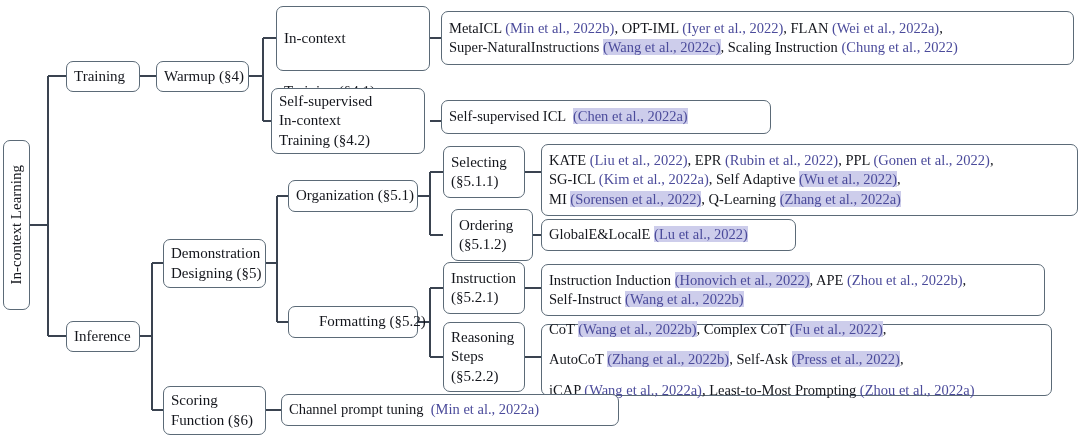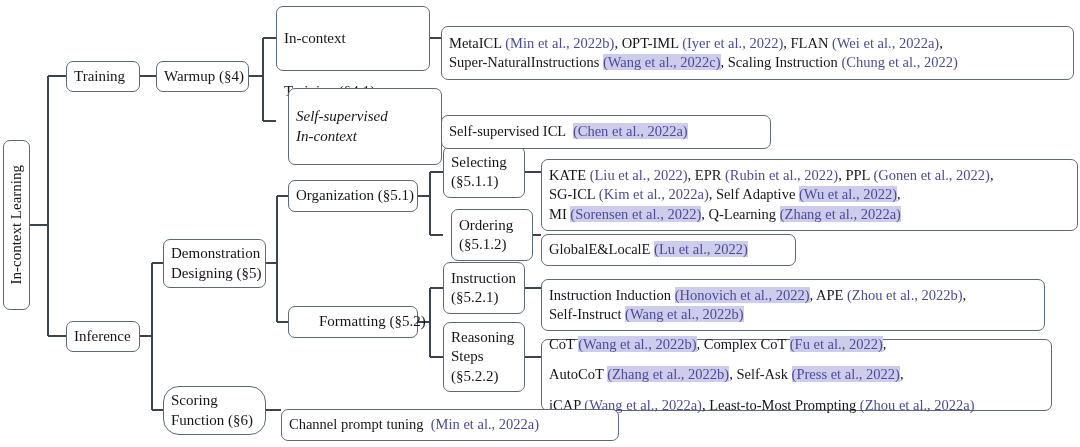--- a/index.html
+++ b/index.html
@@ -21,21 +21,21 @@
     display:flex;
     flex-direction:column;
     justify-content:center;
     padding:3px 7px;
     line-height:1.30;
     white-space:pre;
     z-index:2;
   }
   .node .ln{display:block;}
   .lvl1,.lvl2,.lvl3,.lvl4{font-size:15px;}
-  .leaf{font-size:14.5px;line-height:1.32;margin-top:15px;}
+  .leaf{font-size:14.5px;line-height:1.32;}
   .root{
     left:3px;top:140px;width:27px;height:170px;
     align-items:center;justify-content:center;
     padding:0;
     font-size:15px;
   }
   .root .vtext{
     transform:rotate(-90deg);
     white-space:nowrap;
     display:block;
@@ -113,34 +113,35 @@
 
   <div class="node lvl2" style="left:156px;top:61px;width:93px;height:31px;">
     <span class="ln">Warmup (§4)</span>
   </div>
 
   <div class="node lvl2" style="left:163px;top:239px;width:103px;height:49px;">
     <span class="ln">Demonstration</span>
     <span class="ln">Designing (§5)</span>
   </div>
 
-  <div class="node lvl2" style="left:163px;top:386px;width:103px;height:49px;border-radius:16px;">
+  <div class="node lvl2" style="left:163px;top:386px;width:103px;height:49px;">
     <span class="ln">Scoring</span>
     <span class="ln">Function (§6)</span>
   </div>
 
   <div class="node lvl3" style="left:276px;top:6px;width:154px;height:65px;gap:34px;">
     <span class="ln">Supervised</span>
     <span class="ln">In-context</span>
     <span class="ln">Training (§4.1)</span>
   </div>
 
-  <div class="node lvl3" style="left:288px;top:88px;width:154px;height:77px;font-style:italic;">
+  <div class="node lvl3" style="left:271px;top:88px;width:154px;height:66px;">
     <span class="ln">Self-supervised</span>
     <span class="ln">In-context</span>
+    <span class="ln">Training (§4.2)</span>
   </div>
 
   <div class="node lvl3" style="left:288px;top:180px;width:130px;height:32px;">
     <span class="ln">Organization (§5.1)</span>
   </div>
 
   <div class="node lvl3" style="left:288px;top:306px;width:130px;height:32px;padding-left:30px;">
     <span class="ln">Formatting (§5.2)</span>
   </div>
 

